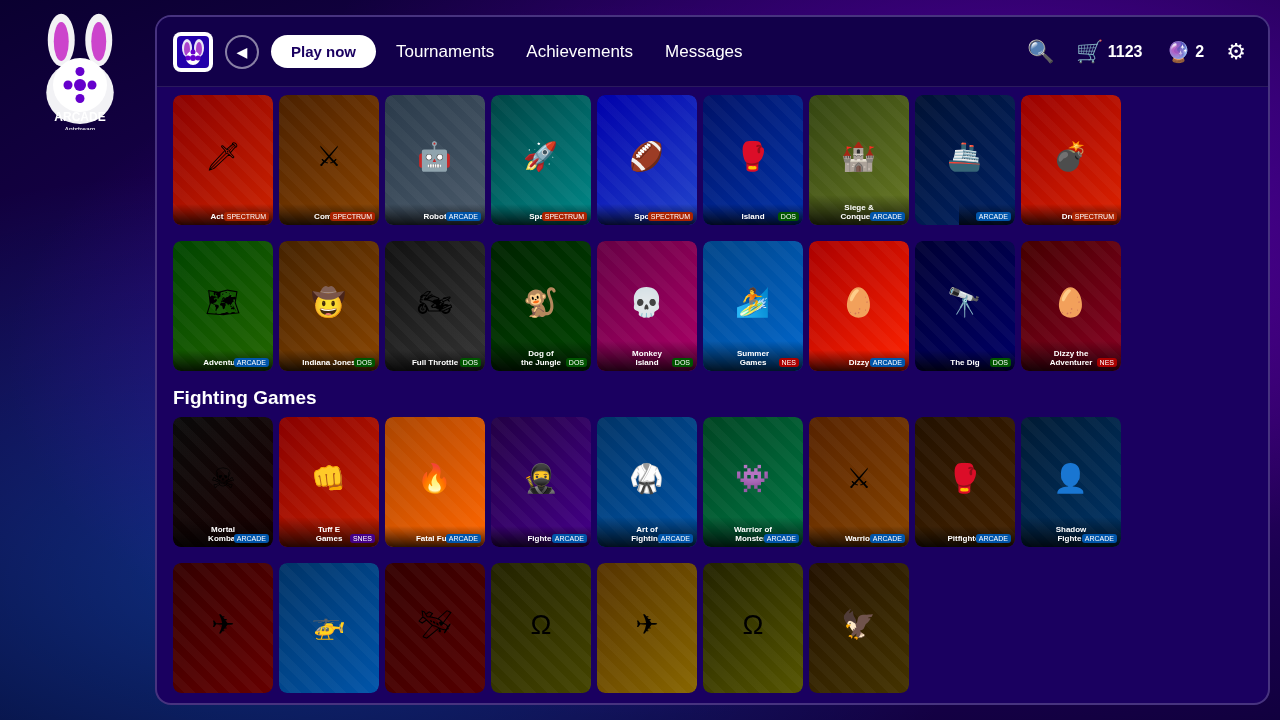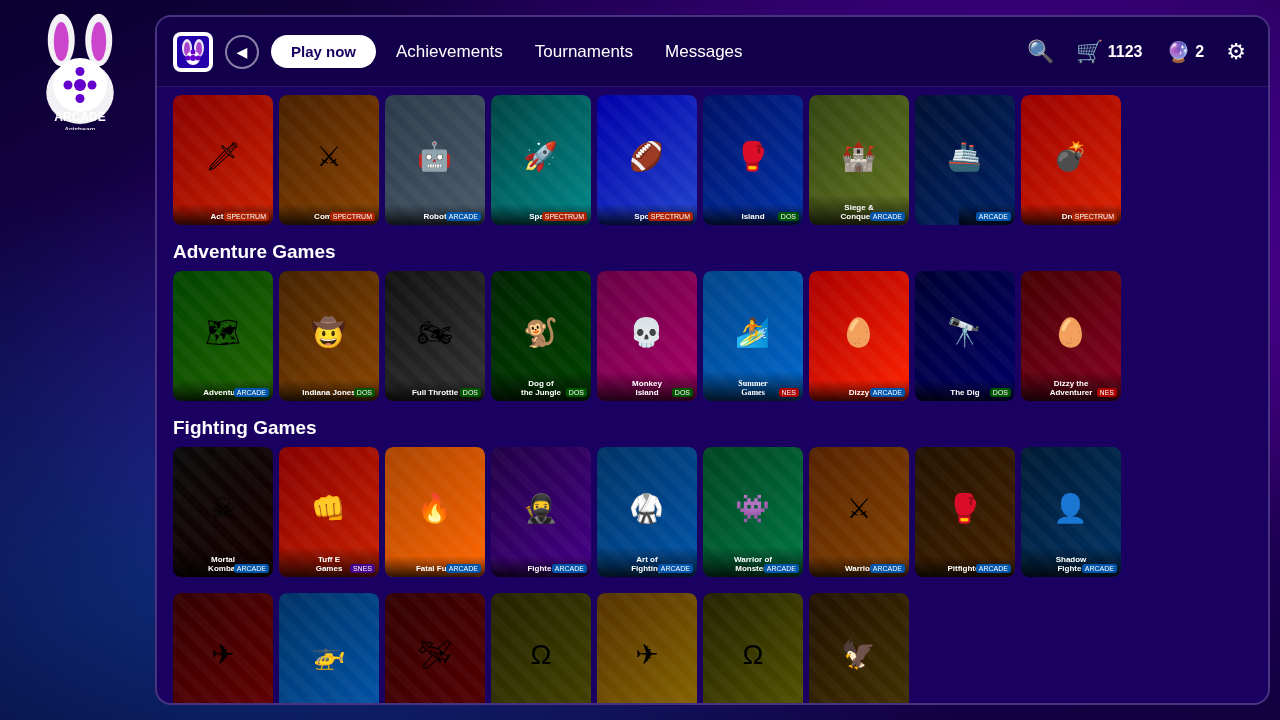--- a/index.html
+++ b/index.html
@@ -332,22 +332,22 @@
         <ellipse cx="22" cy="13" rx="3" ry="7" fill="#aa44cc"></ellipse>
         <circle cx="16" cy="22" r="7" fill="white"></circle>
         <circle cx="16" cy="22" r="3" fill="#6600cc"></circle>
         <circle cx="16" cy="16" r="2.5" fill="#6600cc"></circle>
         <circle cx="11" cy="22" r="2.5" fill="#6600cc"></circle>
         <circle cx="21" cy="22" r="2.5" fill="#6600cc"></circle>
       </svg>
     </div>
     <div class="back-btn">◀</div>
     <button class="play-now-btn">Play now</button>
+    <span class="nav-link">Tournaments</span>
     <span class="nav-link">Achievements</span>
-    <span class="nav-link">Tournaments</span>
     <span class="nav-link">Messages</span>
     <div class="nav-spacer"></div>
     <div class="search-icon-btn">🔍</div>
     <div class="cart-area">
       <span class="cart-icon">🛒</span>
       <span class="cart-count">1123</span>
     </div>
     <div class="gem-area">
       <span class="gem-icon">🔮</span>
       <span class="gem-count">2</span>
@@ -428,21 +428,20 @@
             <div class="game-card-inner gc-red2">
               <div class="stripe-decoration"></div>
               <div style="position: absolute; top: 50%; left: 50%; transform: translate(-50%, -60%); font-size: 28px; text-align: center;">💣</div>
               <div class="game-title-overlay" style="white-space: pre-line;">Drop</div>
               <div class="game-badge" style="background: rgb(170, 34, 0);">SPECTRUM</div>
             </div>
           </div>
         </div>
       </div>
       <div class="games-row">
-        <div class="row-label">Adventure Games</div>
         <div class="games-grid">
           <div class="game-card">
             <div class="game-card-inner gc-adventure">
               <div class="stripe-decoration"></div>
               <div style="position: absolute; top: 50%; left: 50%; transform: translate(-50%, -60%); font-size: 28px; text-align: center;">🗺</div>
               <div class="game-title-overlay" style="white-space: pre-line;">Adventure</div>
               <div class="game-badge" style="background: rgb(0, 85, 170);">ARCADE</div>
             </div>
           </div>
           <div class="game-card">
@@ -476,21 +475,21 @@
               <div style="position: absolute; top: 50%; left: 50%; transform: translate(-50%, -60%); font-size: 28px; text-align: center;">💀</div>
               <div class="game-title-overlay" style="white-space: pre-line;">Monkey
 Island</div>
               <div class="game-badge" style="background: rgb(0, 85, 0);">DOS</div>
             </div>
           </div>
           <div class="game-card">
             <div class="game-card-inner gc-summer">
               <div class="stripe-decoration"></div>
               <div style="position: absolute; top: 50%; left: 50%; transform: translate(-50%, -60%); font-size: 28px; text-align: center;">🏄</div>
-              <div class="game-title-overlay" style="white-space: pre-line; font-family: Liberation Serif, serif;">Summer
+              <div class="game-title-overlay" style="white-space: pre-line;">Summer
 Games</div>
               <div class="game-badge" style="background: rgb(170, 0, 0);">NES</div>
             </div>
           </div>
           <div class="game-card">
             <div class="game-card-inner gc-dizzy">
               <div class="stripe-decoration"></div>
               <div style="position: absolute; top: 50%; left: 50%; transform: translate(-50%, -60%); font-size: 28px; text-align: center;">🥚</div>
               <div class="game-title-overlay" style="white-space: pre-line;">Dizzy</div>
               <div class="game-badge" style="background: rgb(0, 85, 170);">ARCADE</div>

